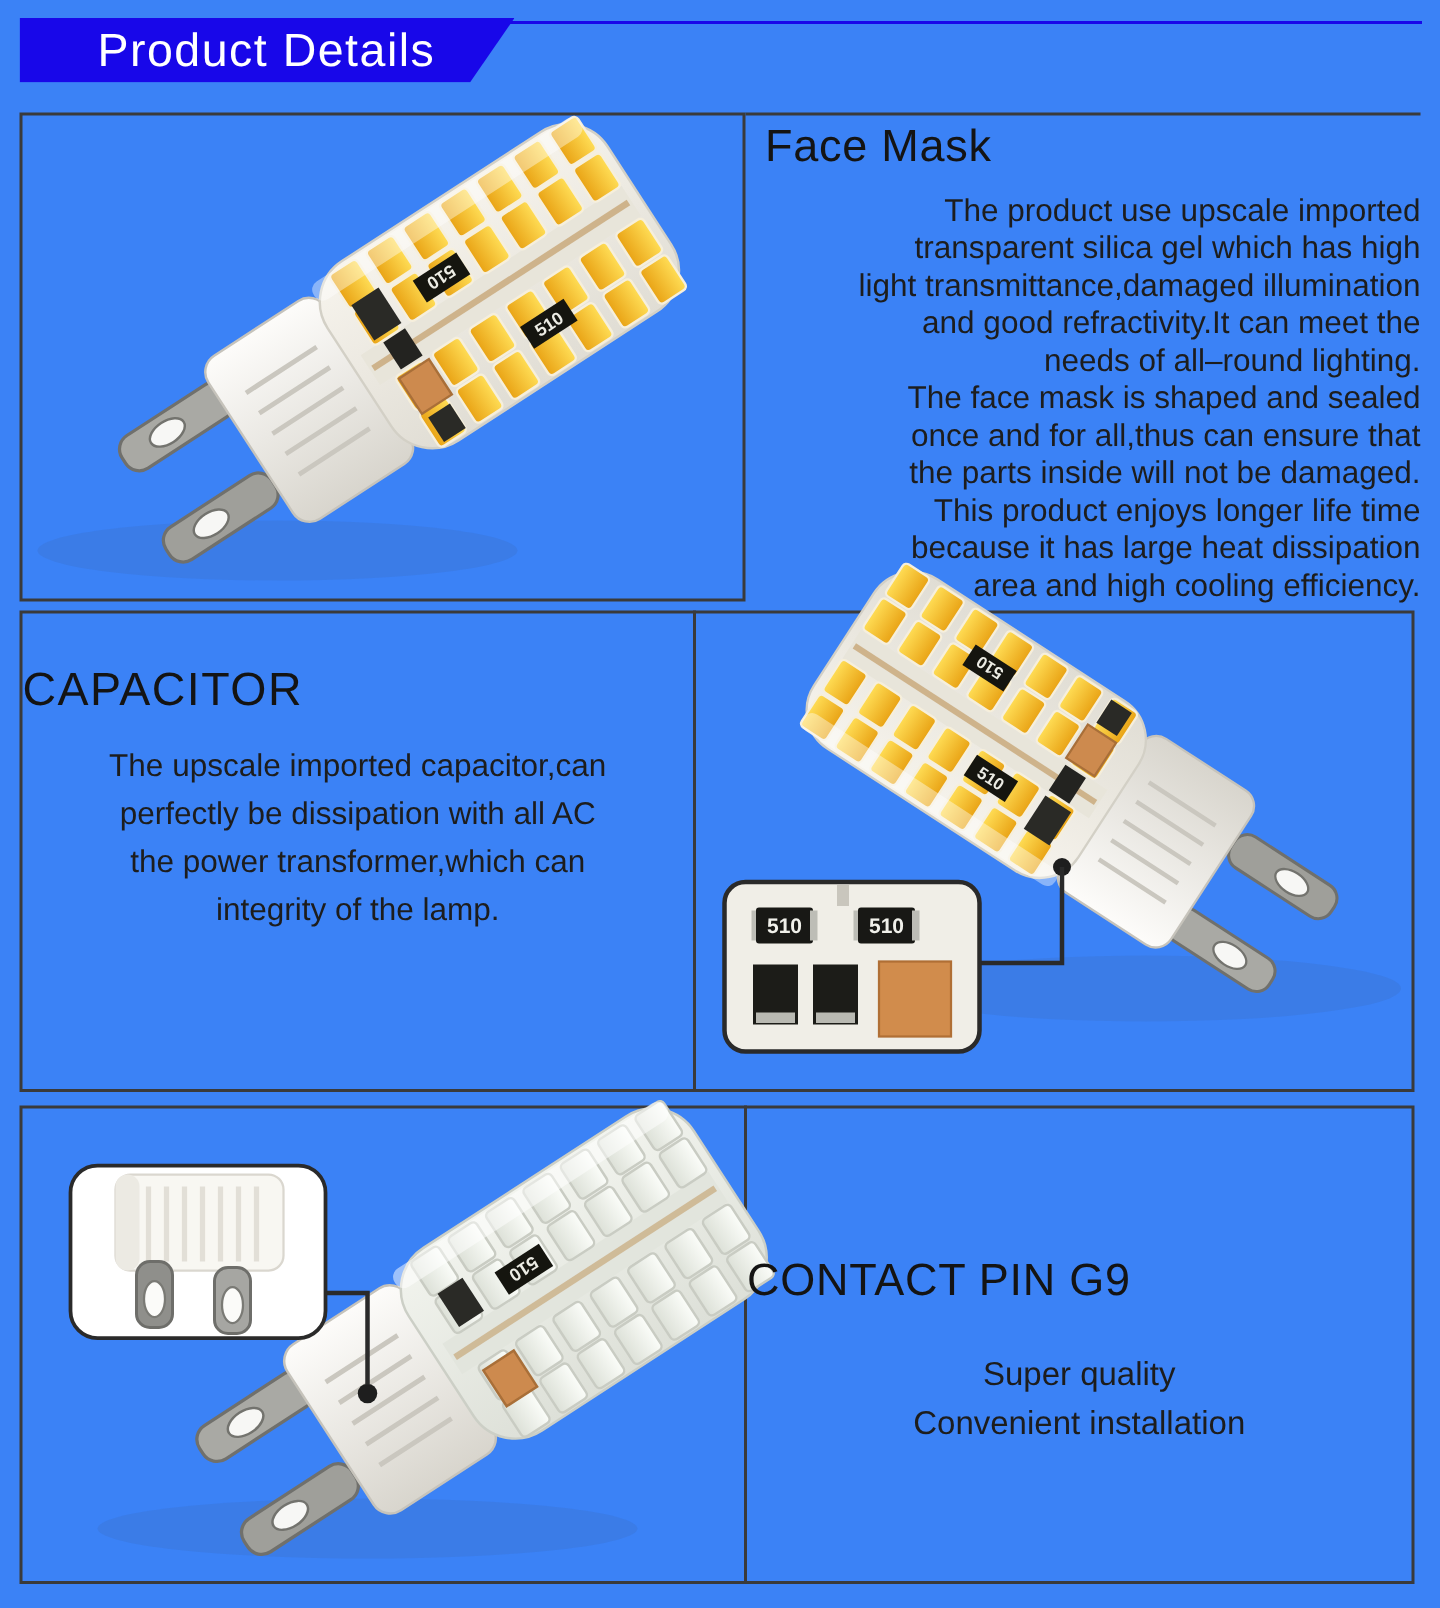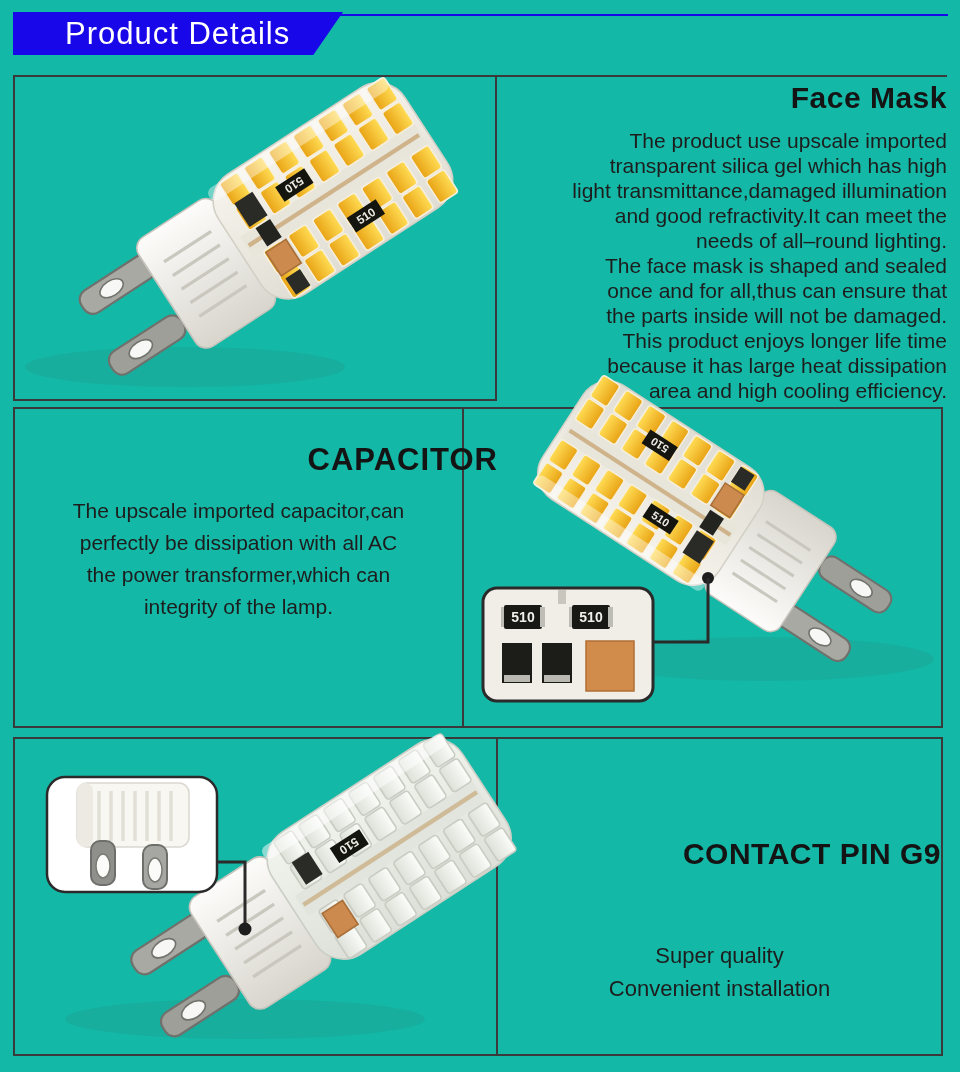--- a/index.html
+++ b/index.html
@@ -1,39 +1,39 @@
 <!DOCTYPE html>
 <html><head>
 <meta charset="utf-8">
 <style>
   html,body{margin:0;padding:0;background:#e9e9e9;}
-  .page{position:relative;width:960px;height:1072px;margin:0 auto;background:#14b8a6;
+  .page{position:relative;width:960px;height:1072px;margin:0 auto;background:#3b82f6;
         font-family:"Liberation Sans",sans-serif;color:#1d1d1d;overflow:hidden;}
 
   
   .banner-rule{position:absolute;left:300px;top:14px;width:648px;height:2px;z-index:1;}
   .banner{position:absolute;left:13px;top:12px;width:330px;height:43px;z-index:2;
           clip-path:polygon(0 0,100% 0,91% 100%,0 100%);
           display:flex;align-items:center;padding-left:52px;box-sizing:border-box;}
   .banner span{color:#ffffff;font-size:31px;letter-spacing:1px;}
 
   
   .box{position:absolute;border:2px solid #3a3a3a;background:transparent;box-sizing:border-box;}
   .rule{position:absolute;background:#3a3a3a;}
 
-  .section-heading{position:absolute;margin:0;font-weight:bold;color:#141414;text-align:right;}
+  .section-heading{position:absolute;margin:0;font-weight:normal;color:#141414;text-align:left;}
   .h-facemask{left:510px;top:81px;width:437px;font-size:30px;letter-spacing:.5px;}
-  .h-capacitor{left:15px;top:442px;width:447px;font-size:31px;letter-spacing:1px;padding-left:36px;}
+  .h-capacitor{left:15px;top:442px;width:447px;font-size:31px;letter-spacing:1px;}
   .h-contact{left:498px;top:837px;width:443px;font-size:30px;letter-spacing:.5px;}
 
   .textcol{position:absolute;}
   .textcol div{white-space:nowrap;}
   .p-facemask{left:529px;top:128px;width:418px;font-size:21px;line-height:25px;text-align:right;}
   .p-capacitor{left:15px;top:495px;width:447px;font-size:21px;line-height:32px;text-align:center;}
-  .p-contact{left:498px;top:899px;width:443px;font-size:22px;line-height:33px;text-align:center;margin-top:40px;}
+  .p-contact{left:498px;top:899px;width:443px;font-size:22px;line-height:33px;text-align:center;}
 
   svg{position:absolute;overflow:visible;}
   svg text.lbl{font-family:"Liberation Sans",sans-serif;font-size:11px;font-weight:bold;
                fill:#ececе4;fill:#ececE4;text-anchor:middle;}
   svg text.lbl2{font-family:"Liberation Sans",sans-serif;font-size:14px;font-weight:bold;
                fill:#f0f0ea;text-anchor:middle;}
 </style>
 </head>
 <body>
 

